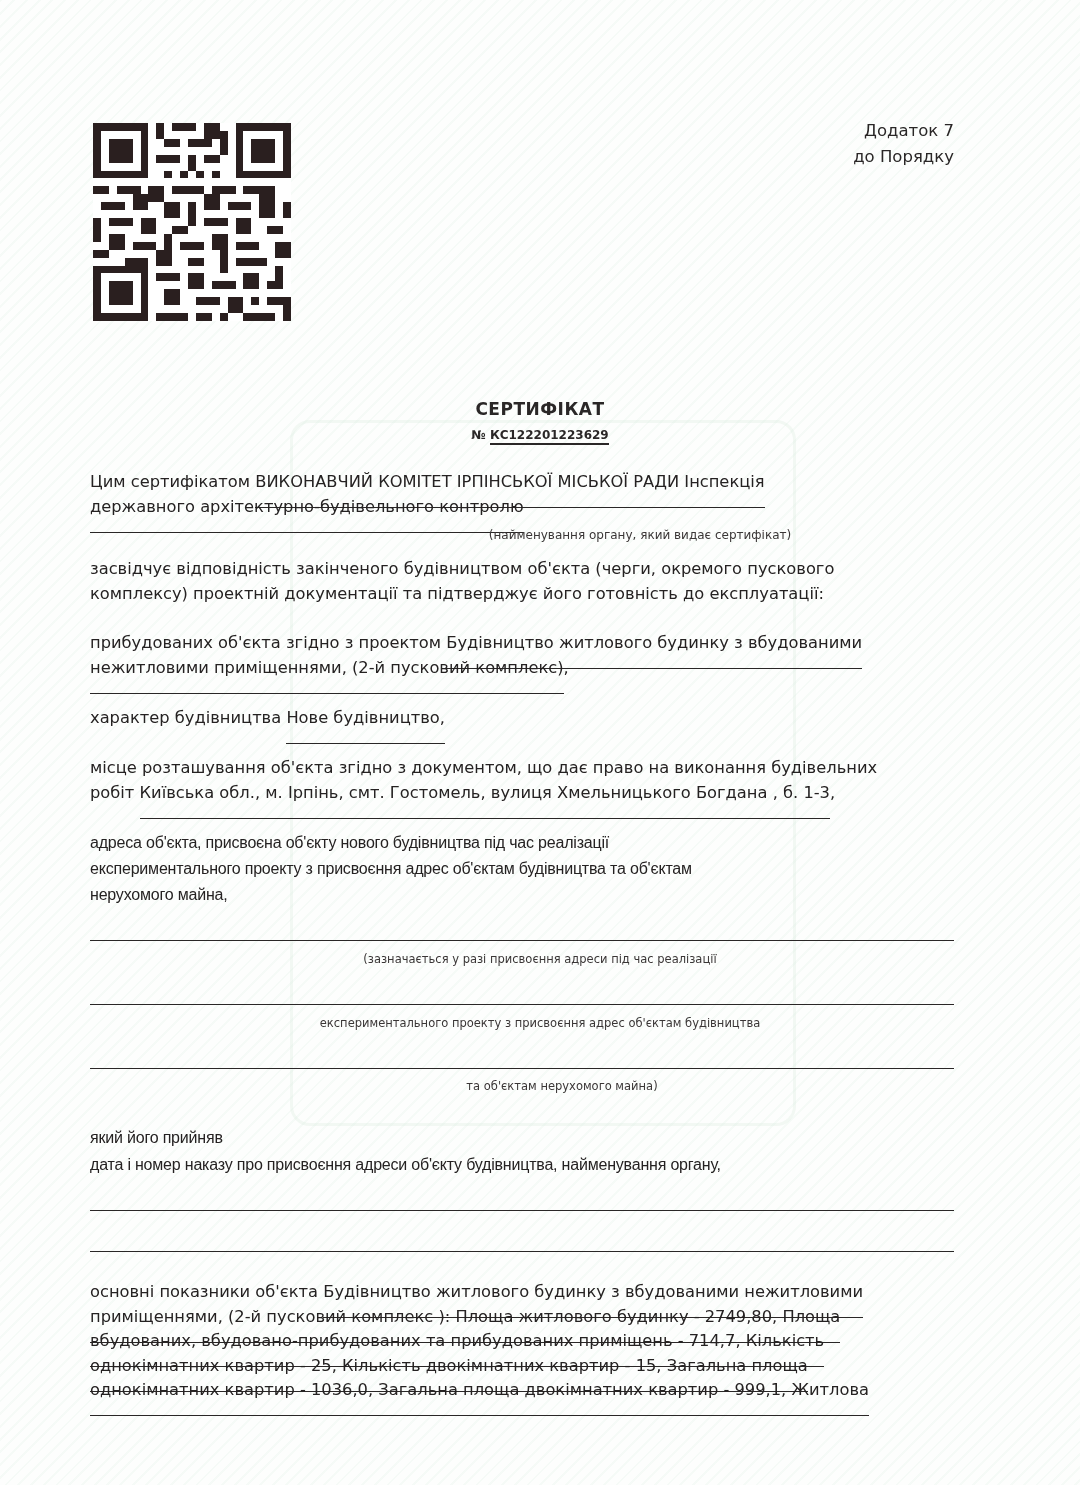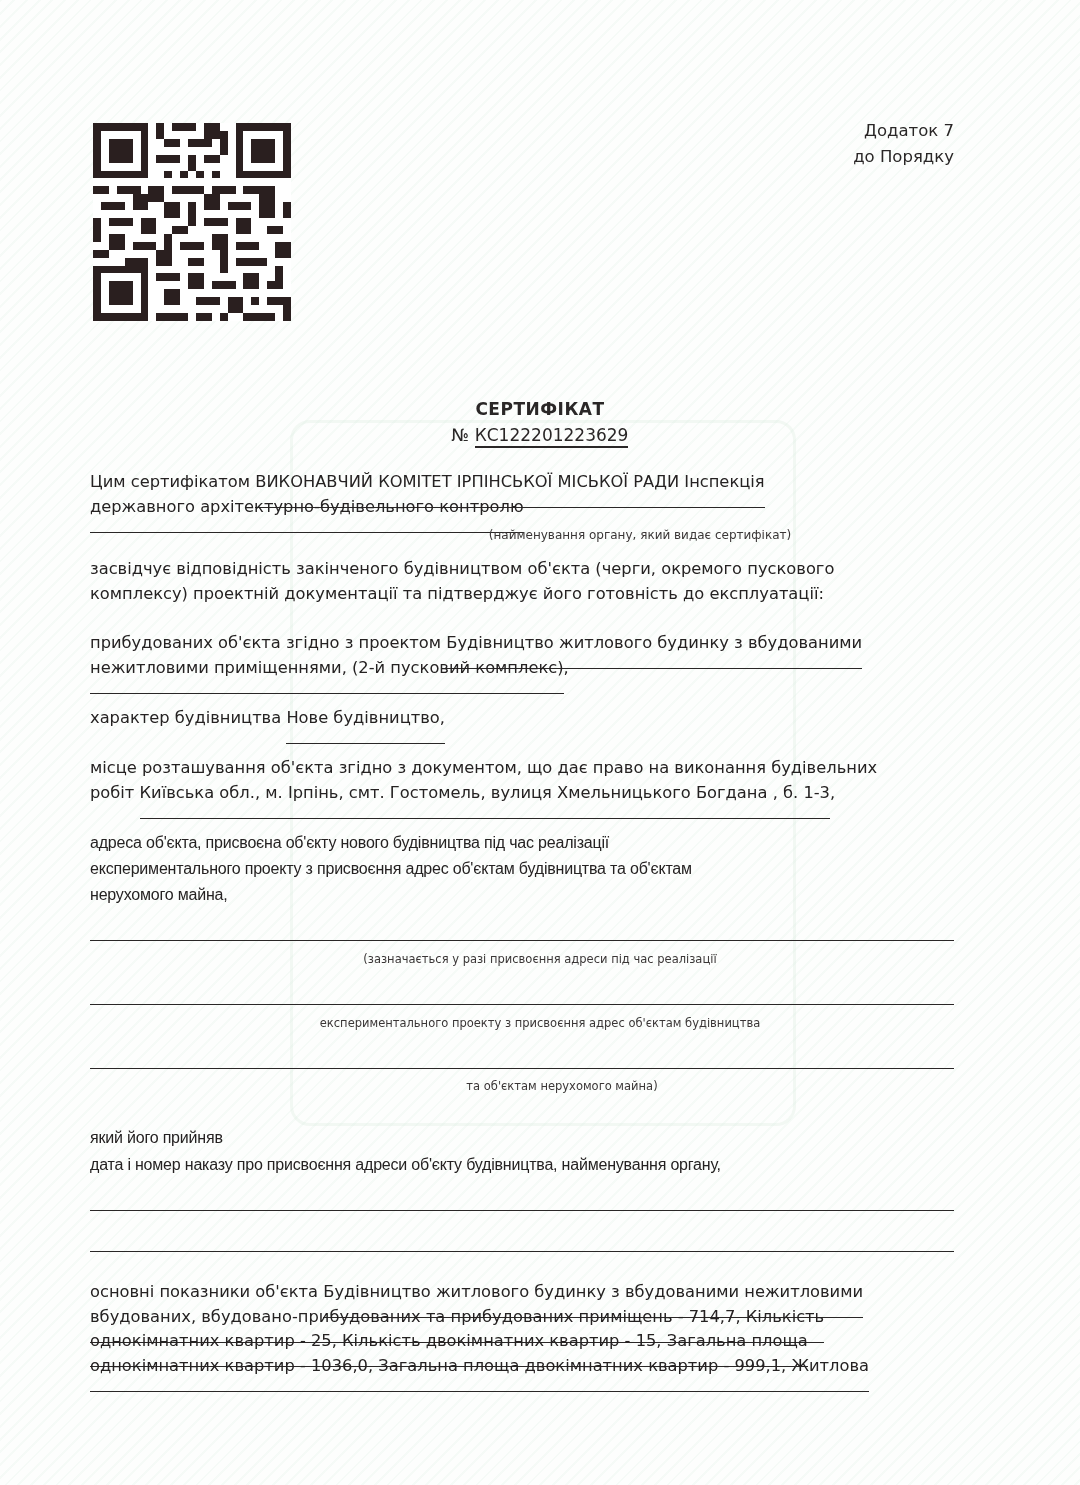--- a/index.html
+++ b/index.html
@@ -28,21 +28,21 @@
     position: absolute; right: 126px; top: 118px;
     text-align: right; font-size: 16.5px; line-height: 26px; color: #2a2727;
   }
   .title-block {
     position: absolute; left: 0; width: 1080px; top: 396px; text-align: center;
   }
   .title {
     font-weight: bold; font-size: 17px; letter-spacing: 0.5px; line-height: 26px; color: #2a2727;
   }
   .number {
-    font-weight: normal; font-size: 17px; line-height: 26px; color: #2a2727;
+    font-weight: bold; font-size: 12px; line-height: 26px; color: #2a2727;
   }
   .number .val { border-bottom: 2px solid #2a2727; padding-bottom: 1px; }
   .para {
     position: absolute; left: 90px; width: 870px;
     font-size: 16.3px; line-height: 24.5px; color: #252222;
   }
   .u { border-bottom: 1.6px solid #2a2727; padding-bottom: 16px; }
   .caption {
     position: absolute; left: 0; width: 1080px; text-align: center;
     font-size: 12px; color: #3a3636;
@@ -210,17 +210,18 @@
     <div>дата і номер наказу про присвоєння адреси об'єкту будівництва, найменування органу,</div>
   </div>
   <div class="rule" style="top:1210px;"></div>
   <div class="rule" style="top:1251px;"></div>
 
   <div class="para" style="top:1280px;">
     <div>
       <span>основні показники об'єкта</span>
       <span class="u">Будівництво житлового будинку з вбудованими нежитловими</span>
     </div>
+    <div><span class="u">приміщеннями, (2-й пусковий комплекс ): Площа житлового будинку - 2749,80, Площа</span></div>
     <div><span class="u">вбудованих, вбудовано-прибудованих та прибудованих приміщень - 714,7, Кількість</span></div>
     <div><span class="u">однокімнатних квартир - 25, Кількість двокімнатних квартир - 15, Загальна площа</span></div>
     <div><span class="u">однокімнатних квартир - 1036,0, Загальна площа двокімнатних квартир - 999,1, Житлова</span></div>
   </div>
 </div>
 
 </body></html>

